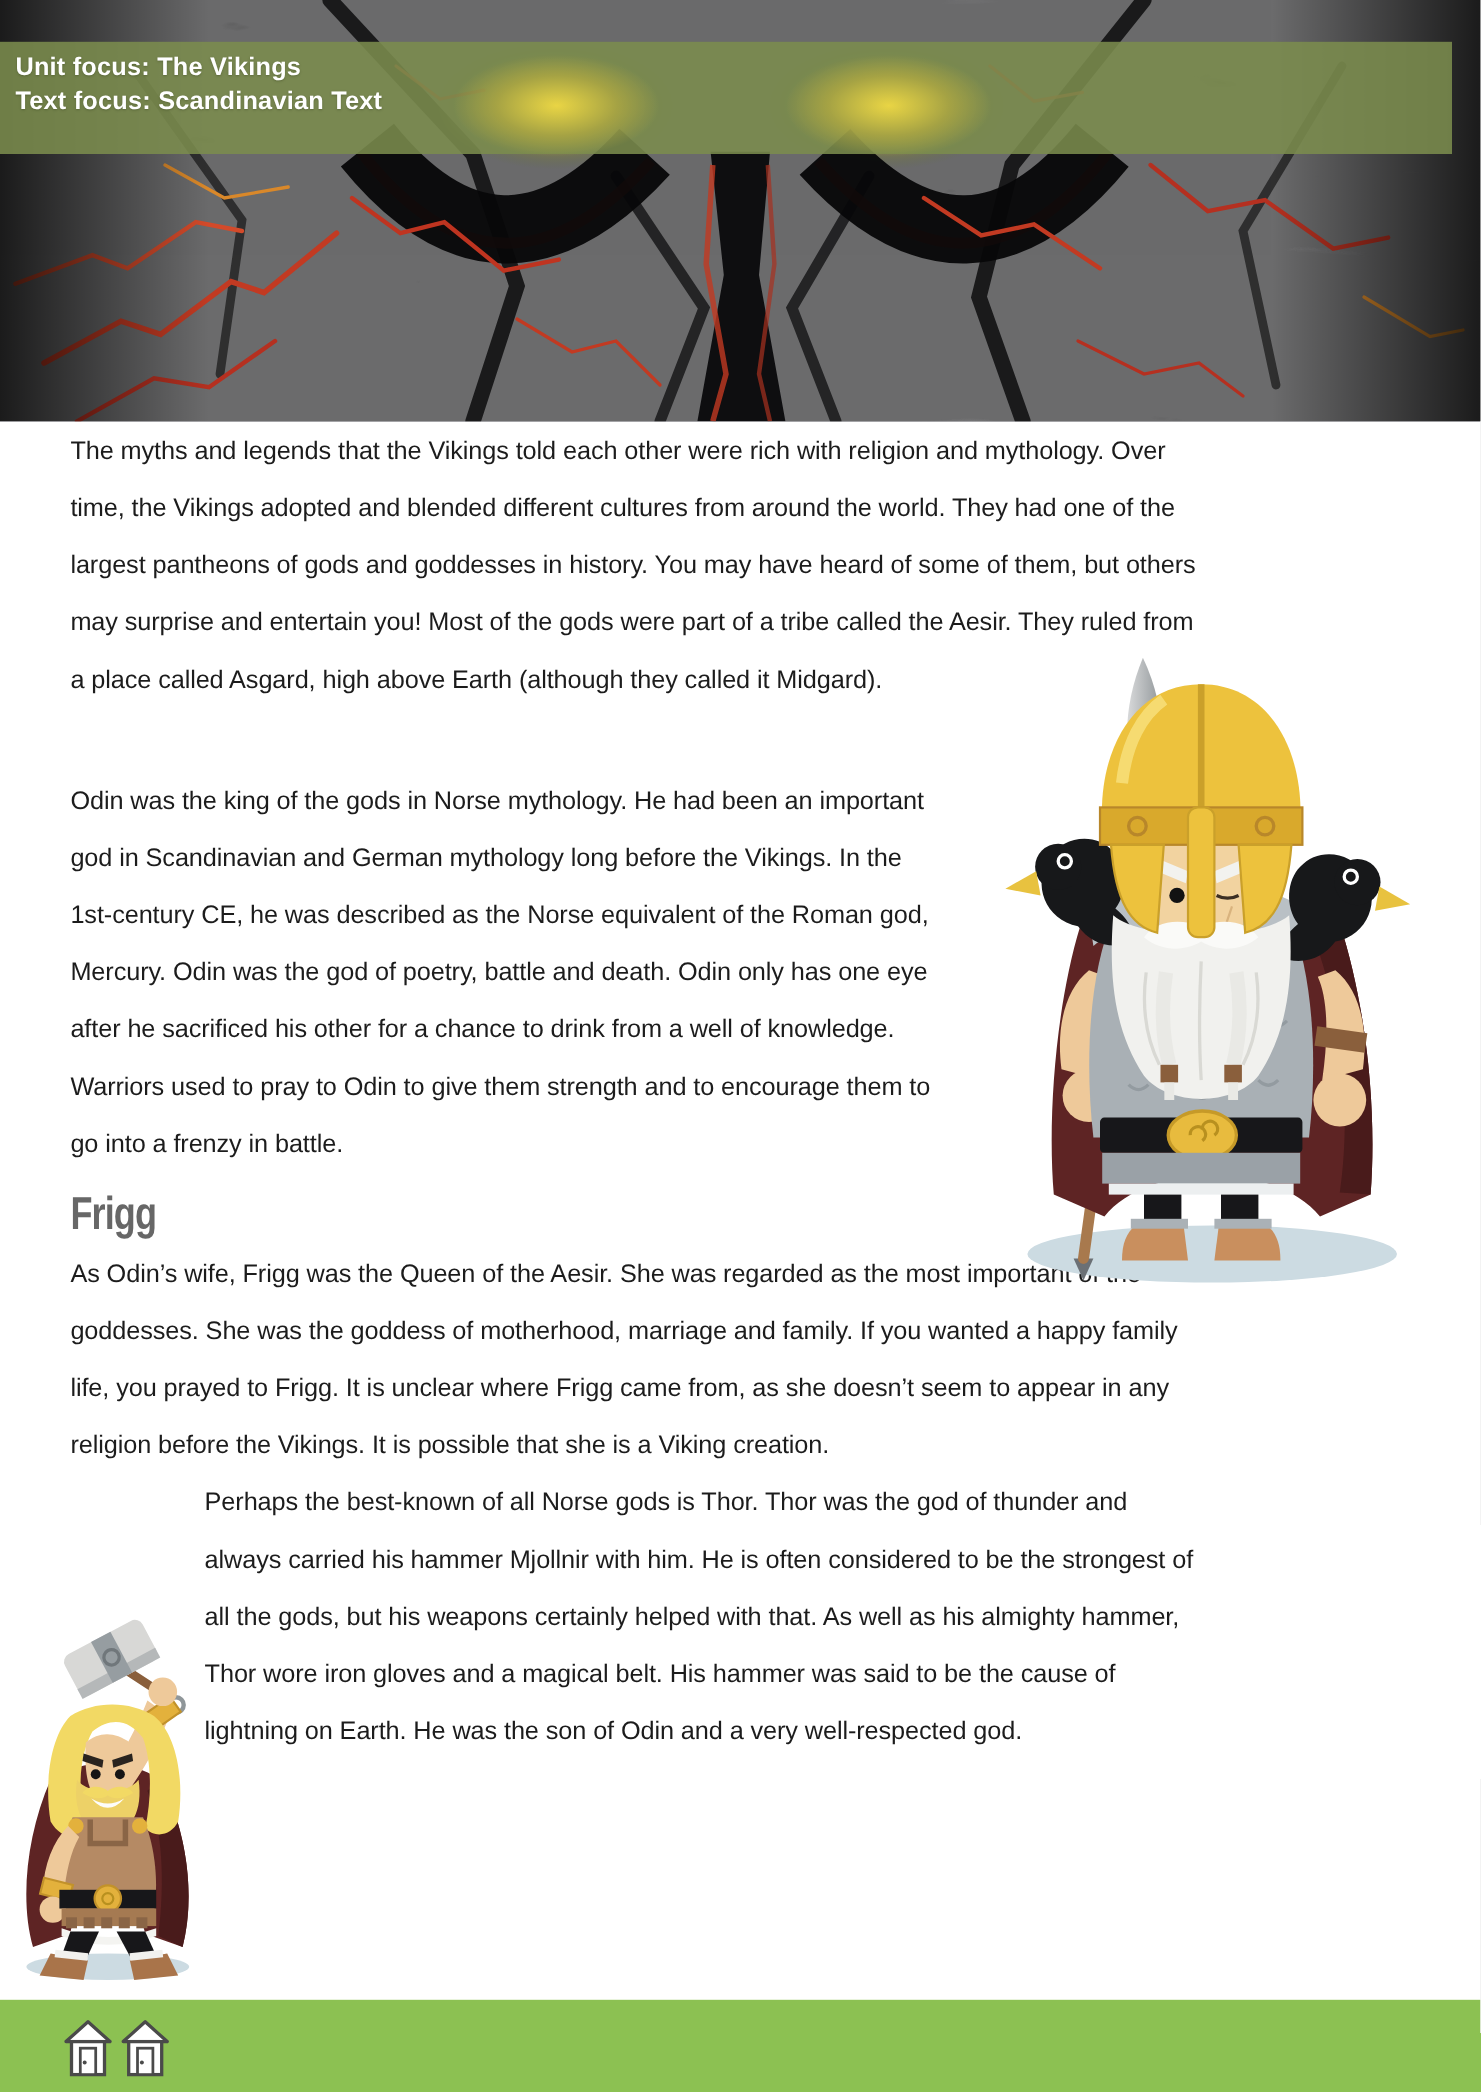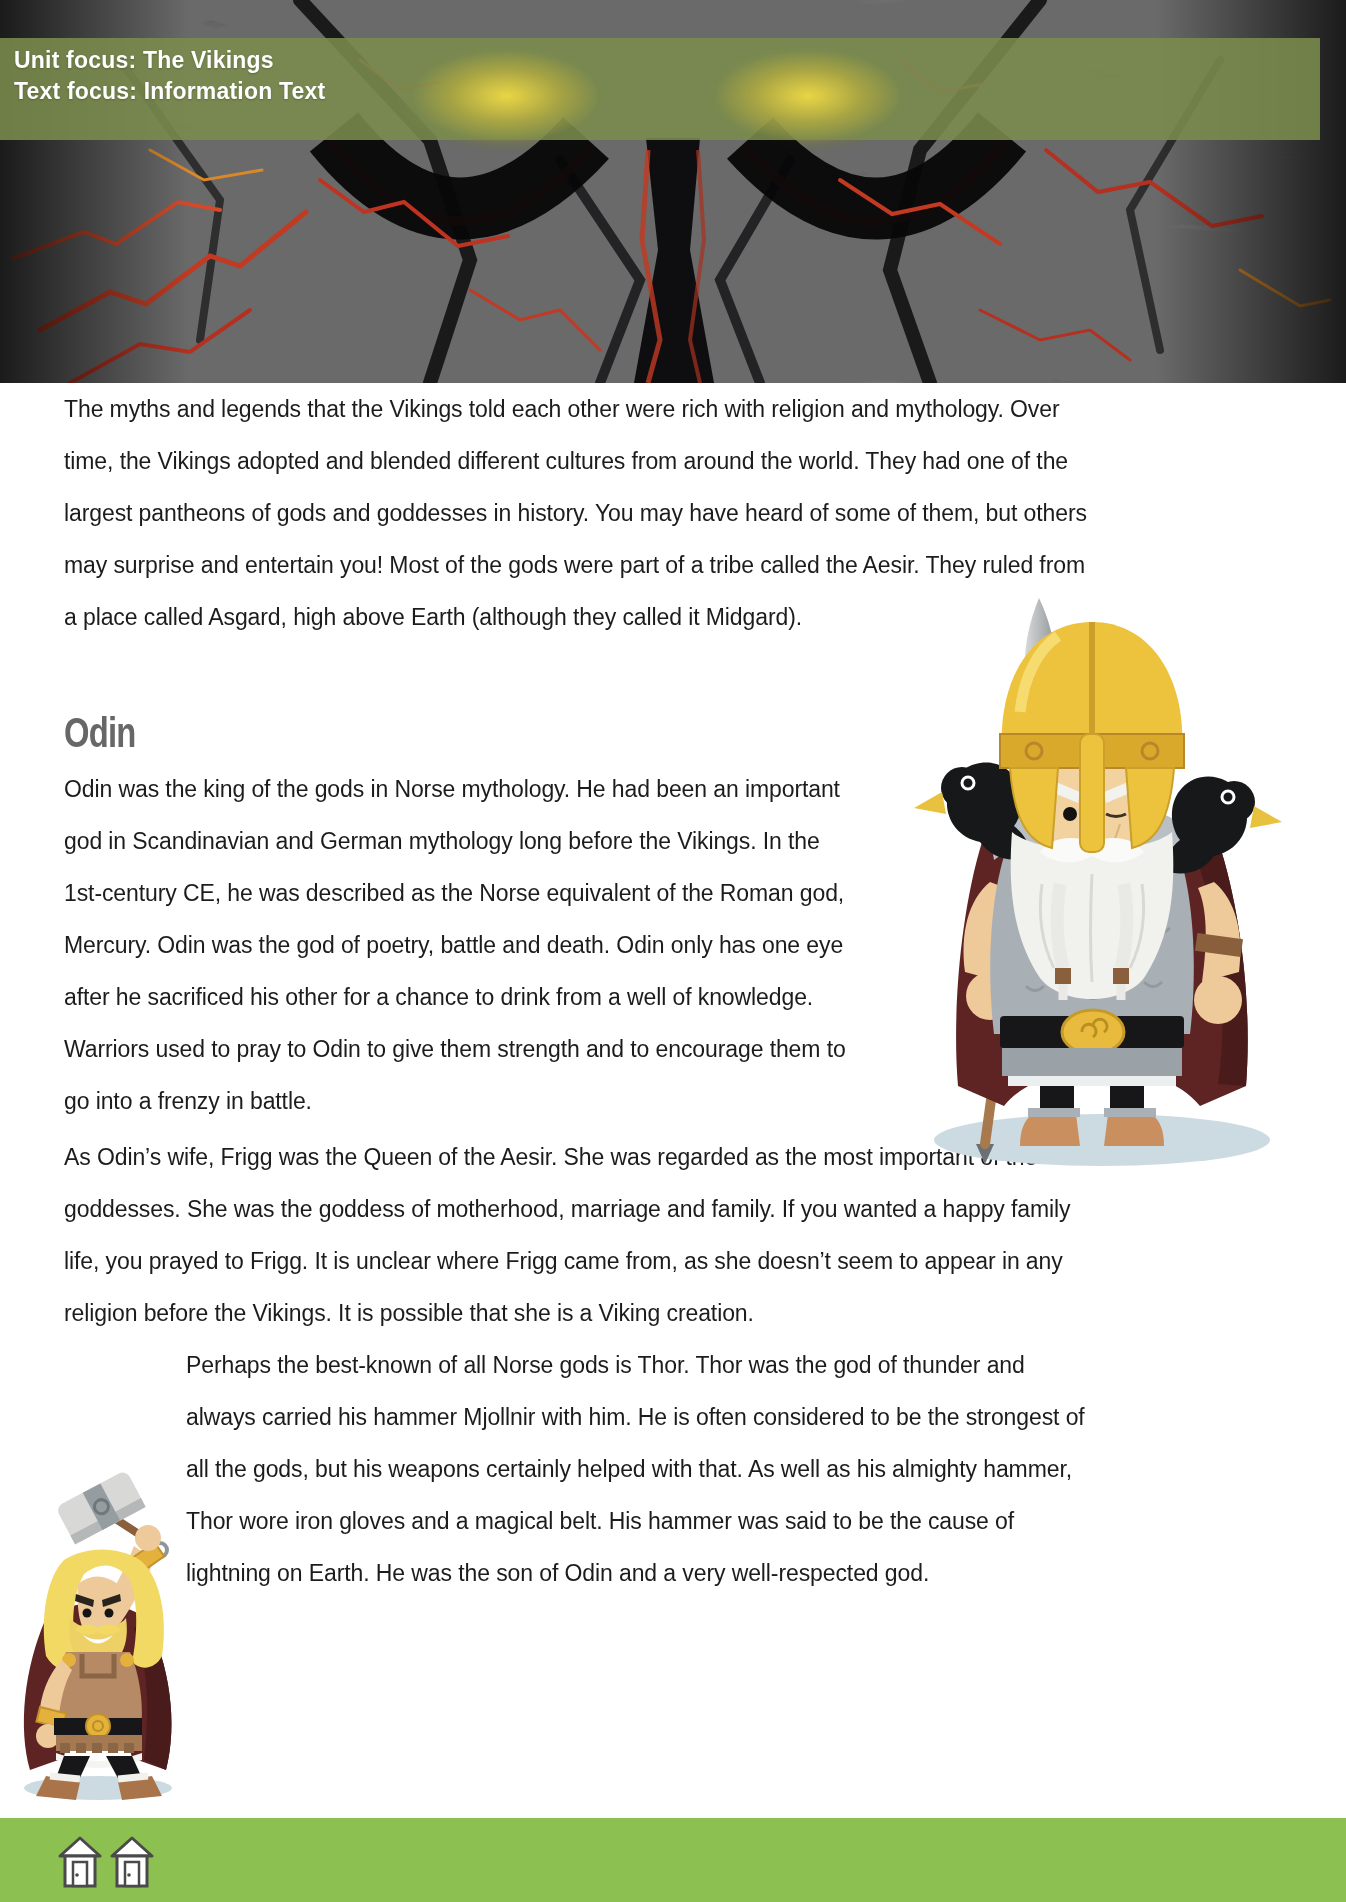--- a/index.html
+++ b/index.html
@@ -121,46 +121,46 @@
         <path d="M900,60 L940,92 L984,84" stroke="#c23a22" stroke-width="3" opacity=".8"></path>
       </g>
 
       <rect x="0" y="0" width="190" height="383" fill="url(#edgeL)" opacity=".75"></rect>
       <rect x="1156" y="0" width="190" height="383" fill="url(#edgeR)" opacity=".75"></rect>
     </svg>
 
     <div class="band">
       <div class="focus-lines">
         <div>Unit focus: The Vikings</div>
-        <div>Text focus: Information Text</div>
+        <div>Text focus: Scandinavian Text</div>
       </div>
     </div>
     <div class="eyeglow left"></div>
     <div class="eyeglow right"></div>
   </div>
 
   <div class="main">
 
     <div class="bodytext clearfix">
       <div class="sp sp-r1"></div>
       <div class="sp sp-r2"></div>
       <p>The myths and legends that the Vikings told each other were rich with religion and mythology. Over time, the Vikings adopted and blended different cultures from around the world. They had one of the largest pantheons of gods and goddesses in history. You may have heard of some of them, but others may surprise and entertain you! Most of the gods were part of a tribe called the Aesir. They ruled from a place called Asgard, high above Earth (although they called it Midgard).</p>
     </div>
 
     <div class="sec-odin">
-      <h2 class="sect">
-        <span class="cond">Odin</span>
-      </h2>
       <div class="bodytext clearfix">
         <div class="sp sp-odin"></div>
         <p>Odin was the king of the gods in Norse mythology. He had been an important god in Scandinavian and German mythology long before the Vikings. In the 1st-century CE, he was described as the Norse equivalent of the Roman god, Mercury. Odin was the god of poetry, battle and death. Odin only has one eye after he sacrificed his other for a chance to drink from a well of knowledge. Warriors used to pray to Odin to give them strength and to encourage them to go into a frenzy in battle.</p>
       </div>
     </div>
 
     <div class="sec-frigg">
+      <h2 class="sect">
+        <span class="cond">Frigg</span>
+      </h2>
       <div class="bodytext clearfix">
         <p>As Odin’s wife, Frigg was the Queen of the Aesir. She was regarded as the most important of the goddesses. She was the goddess of motherhood, marriage and family. If you wanted a happy family life, you prayed to Frigg. It is unclear where Frigg came from, as she doesn’t seem to appear in any religion before the Vikings. It is possible that she is a Viking creation.</p>
       </div>
     </div>
 
     <div class="sec-thor">
       <div class="bodytext clearfix">
         <div class="sp sp-thor"></div>
         <p>Perhaps the best-known of all Norse gods is Thor. Thor was the god of thunder and always carried his hammer Mjollnir with him. He is often considered to be the strongest of all the gods, but his weapons certainly helped with that. As well as his almighty hammer, Thor wore iron gloves and a magical belt. His hammer was said to be the cause of lightning on Earth. He was the son of Odin and a very well-respected god.</p>
       </div>

